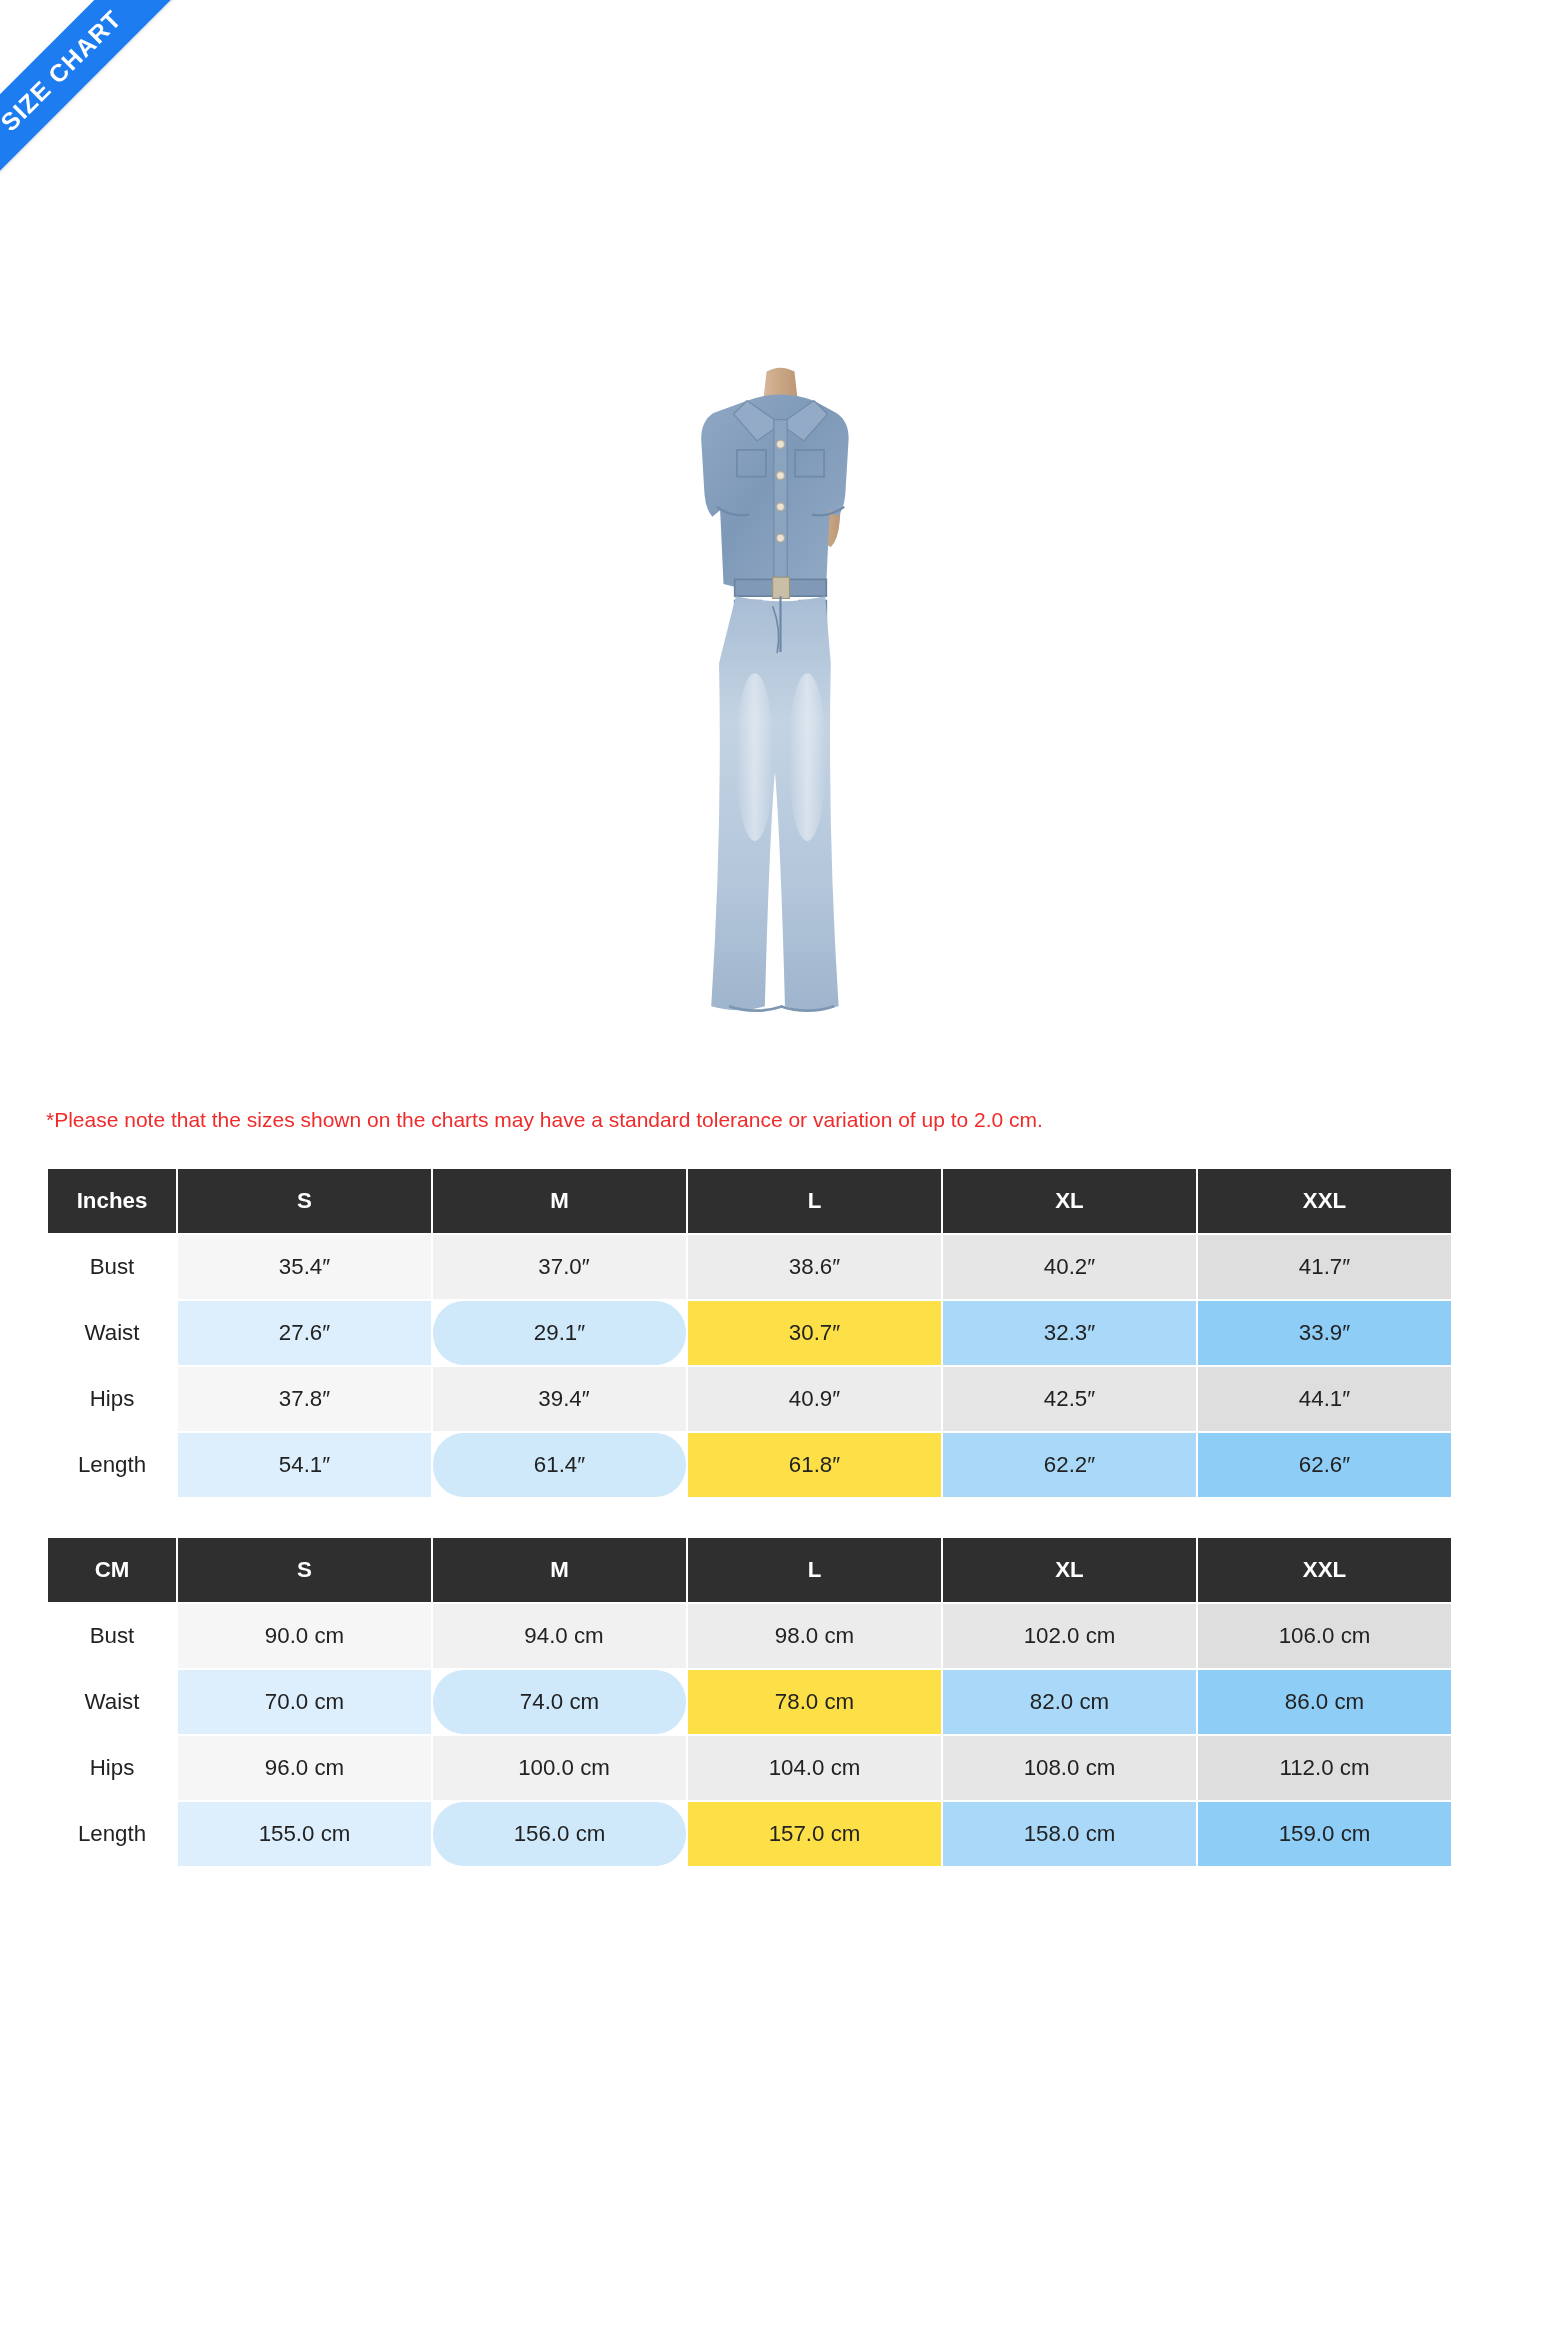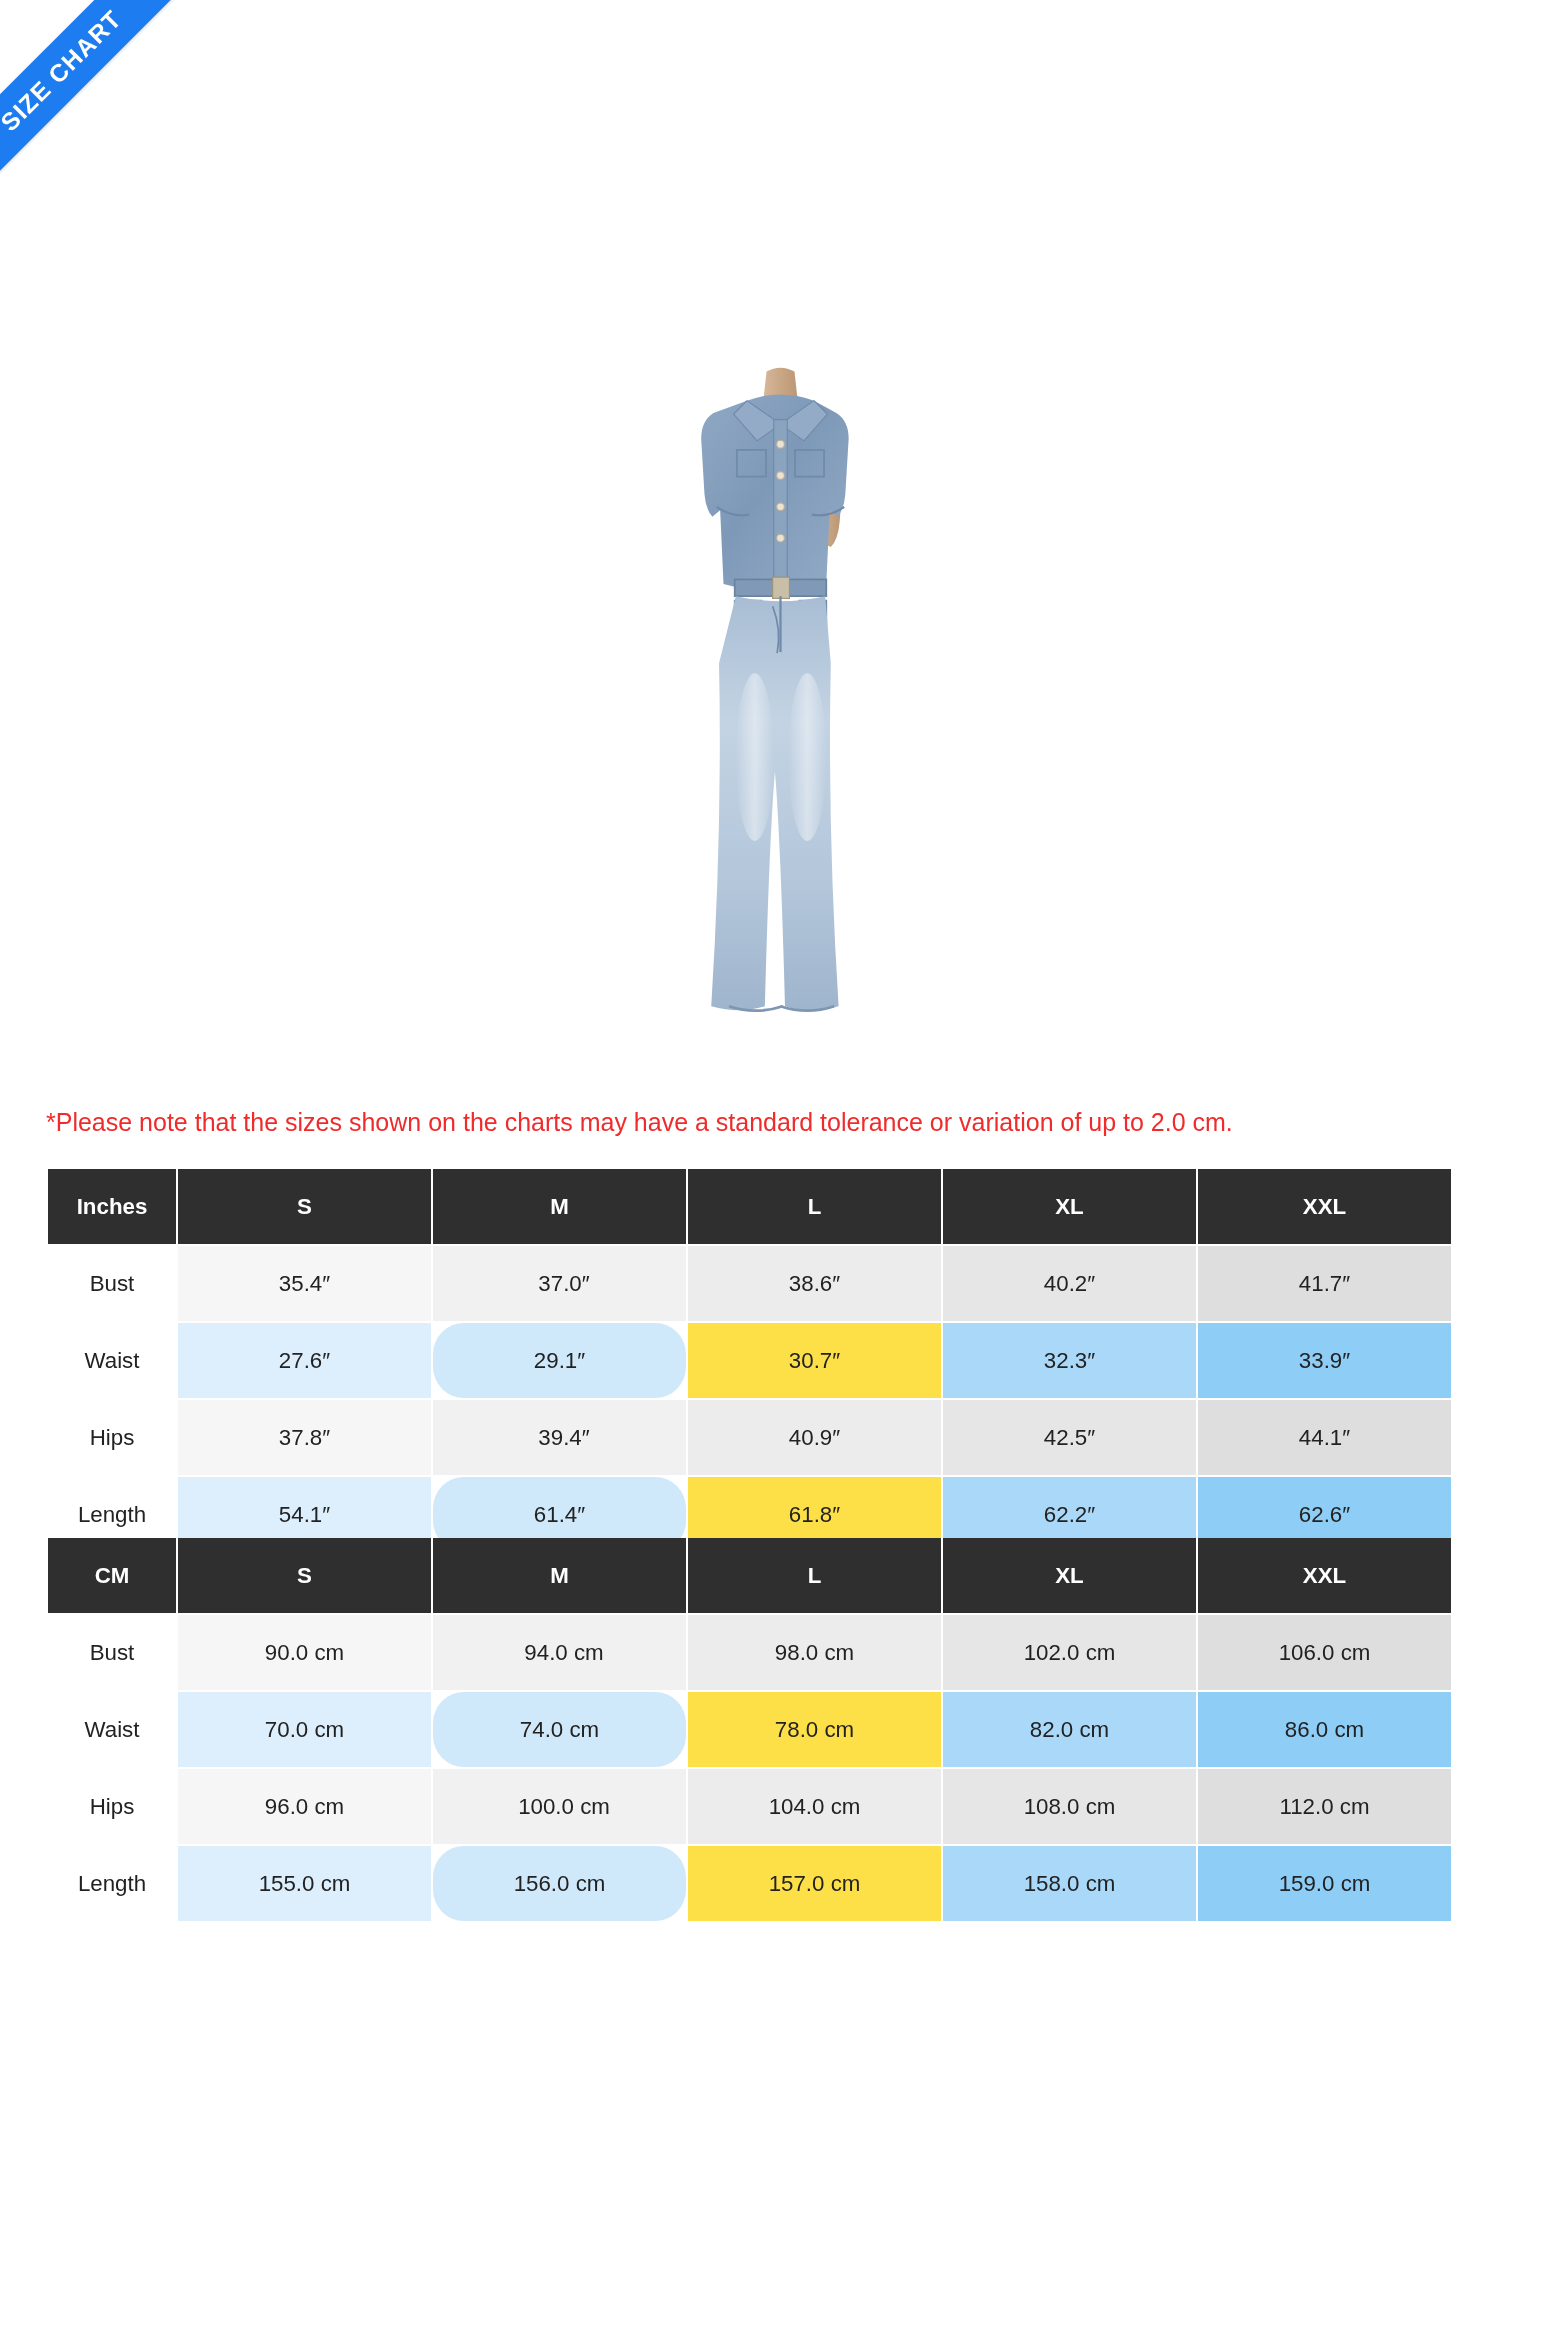--- a/index.html
+++ b/index.html
@@ -62,38 +62,38 @@
     height: 676px;
   }
 
   
   #note {
     position: absolute;
     top: 1106px;
     left: 46px;
     right: 45px;
     color: #ef2b2b;
-    font-size: 25px;
+    font-size: 21px;
     line-height: 1.3;
   }
 
   
   .size-table {
     position: absolute;
     left: 46px;
     width: 1407px;
     border-collapse: separate;
     border-spacing: 2.2px 2.2px;
     table-layout: fixed;
   }
   #table-inches { top: 1167px; }
   #table-cm { top: 1536px; }
 
   .size-table th, .size-table td {
-    height: 75px;
+    height: 64px;
     text-align: center;
     vertical-align: middle;
     font-size: 22.3px;
     font-weight: normal;
     color: #222222;
     padding: 0;
   }
   .size-table thead th {
     background: #2f2f2f;
     color: #ffffff;

